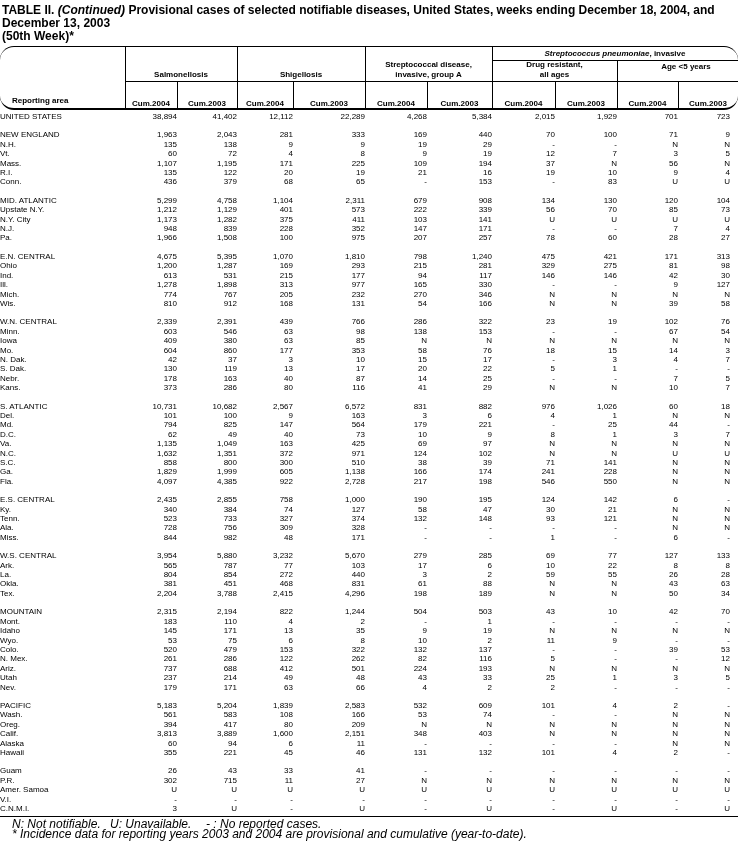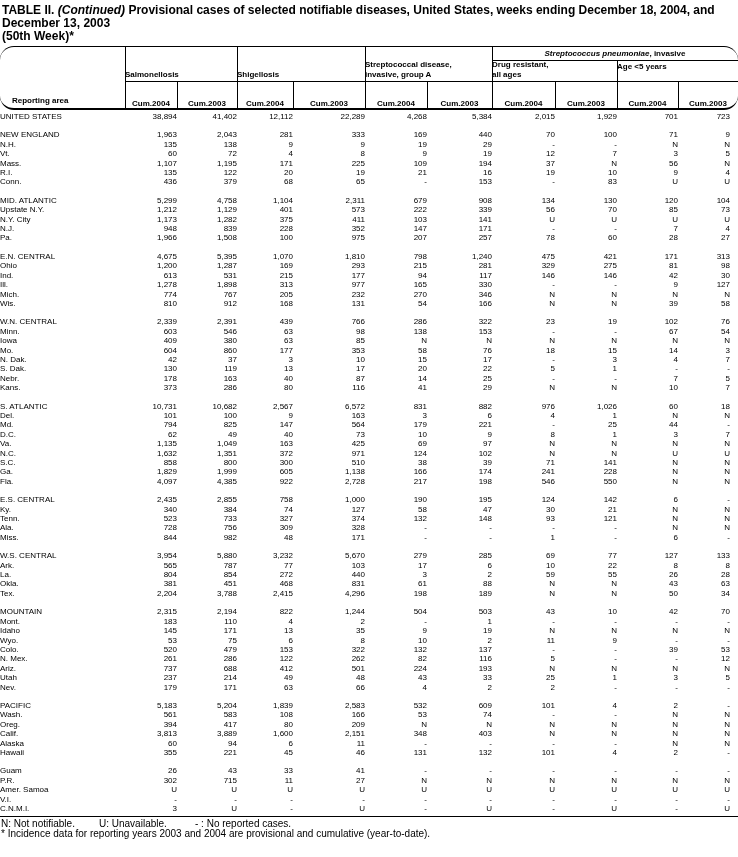--- a/index.html
+++ b/index.html
@@ -24,40 +24,40 @@
   .vl-427{left:427px;top:35px;height:26px;} .vl-555{left:555px;top:35px;height:26px;}
   .vl-678{left:678px;top:35px;height:26px;}
   .hdr .hline { position:absolute; height:1px; background:#000; }
   .groupline { left:125px; top:34px; width:613px; }
   .pneumo {
     position:absolute; left:492px; top:0; width:246px; height:13px;
     border-bottom:1px solid #000; display:flex; align-items:center; justify-content:center;
   }
   .pneumo .sp-it { font-style:italic; }
   .grp { position:absolute; display:flex; flex-direction:column; justify-content:flex-end;
-         align-items:flex-start; text-align:center; padding-bottom:2px; box-sizing:border-box; }
+         align-items:center; text-align:center; padding-bottom:2px; box-sizing:border-box; }
   .grp-sal    { left:125px; top:0;    width:112px; height:34px; }
   .grp-shig   { left:237px; top:0;    width:128px; height:34px; }
   .grp-strepa { left:365px; top:0;    width:127px; height:34px; }
   .sub-drug   { left:492px; top:14px; width:125px; height:20px; }
   .sub-age    { left:617px; top:6px; width:138px; height:20px; }
   .cumcell { position:absolute; top:36px; height:42px; display:flex; flex-direction:row;
              justify-content:center; align-items:center; text-align:center; }
   .rpt-label { position:absolute; left:12px; bottom:3px; }
   
   table.data { border-collapse:collapse; table-layout:fixed; width:738px;
                font-size:8px; line-height:9.4px; margin-top:2px;padding-left:8px; }
   table.data td { padding:0; white-space:nowrap; overflow:hidden; }
   td.area { text-align:left; padding-left:4px; }
   td.val  { text-align:right; padding-right:10px; }
   td.val:last-child { padding-right:8px; }
   tr.gap td { height:9px; }
   
   .footrule { border-top:1.5px solid #000; margin-top:3px; }
-  .foot { font-size:10px; line-height:10px; padding:2px 0 0 1px; }
+  .foot { font-size:12px; line-height:10px; padding:2px 0 0 12px;font-style:italic; }
   .foot .seg1 { display:inline-block; width:98px; }
   .foot .seg2 { display:inline-block; width:96px; }
 </style>
 </head>
 <body>
 
 <div class="page">
 
   <div class="title">
     <div><span>TABLE II. </span><span class="cont">(Continued)</span><span> Provisional cases of selected notifiable diseases, United States, weeks ending December 18, 2004, and December 13, 2003</span></div>

